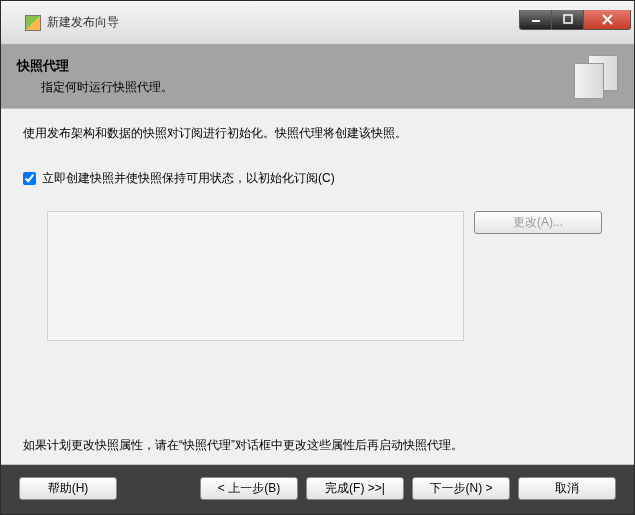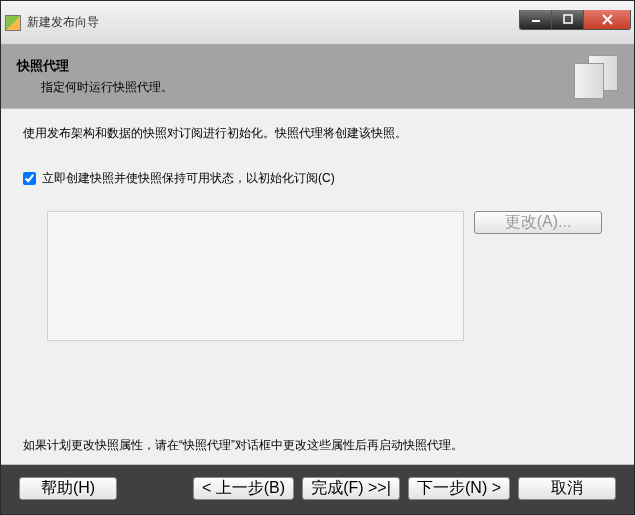--- a/index.html
+++ b/index.html
@@ -22,21 +22,21 @@
     position: relative;
     display: flex;
     flex-direction: column;
   }
   .titlebar {
     height: 44px;
     background: linear-gradient(to bottom, #f5f5f5, #dcdcdc);
     border-bottom: 1px solid #aaa;
     display: flex;
     align-items: center;
-    padding-left: 4px;
+    padding-left: 24px;
   }
   .titlebar .app-icon {
     width: 16px; height: 16px;
     background: linear-gradient(135deg, #8bc34a 50%, #ffb74d 50%);
     border: 1px solid #777;
     margin-right: 6px;
   }
   .titlebar .title-text {
     flex: 1;
     color: #333;
@@ -118,21 +118,21 @@
   .change-btn {
     width: 128px;
     height: 22px;
     text-align: center;
   }
   .btn {
     height: 23px;
     background: linear-gradient(to bottom,#fdfdfd,#e4e4e4);
     border: 1px solid #8a8a8a;
     border-radius: 3px;
-    font-size: 16px;
+    font-size: 12px;
     font-family: inherit;
     padding: 0 8px;
     cursor: pointer;
     display: inline-flex;
     align-items: center;
     justify-content: center;
   }
   .btn:disabled {
     color: #9a9a9a;
     cursor: default;

